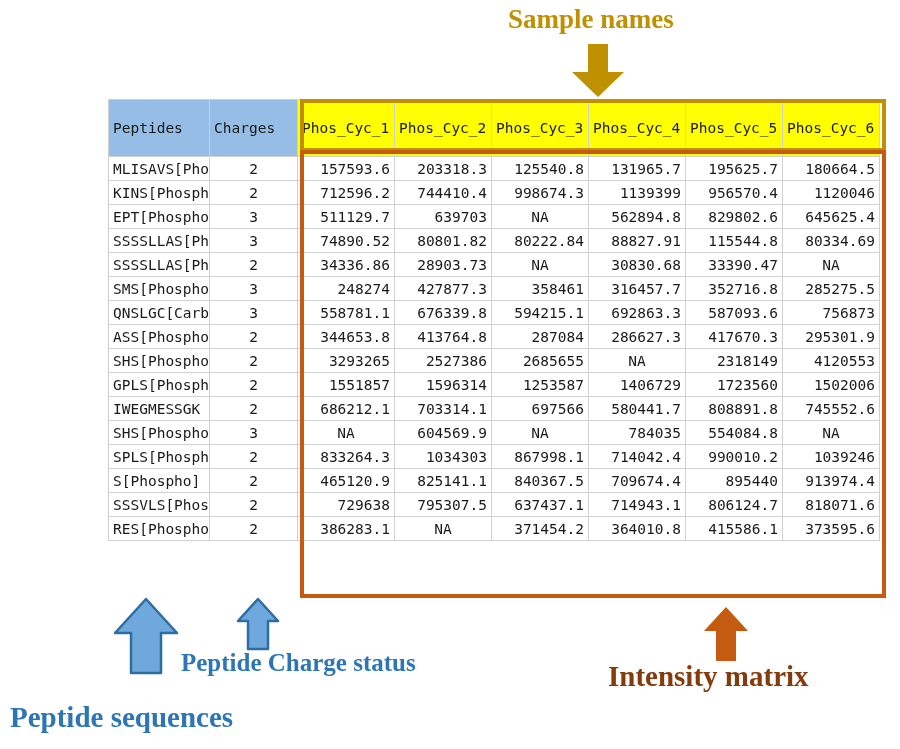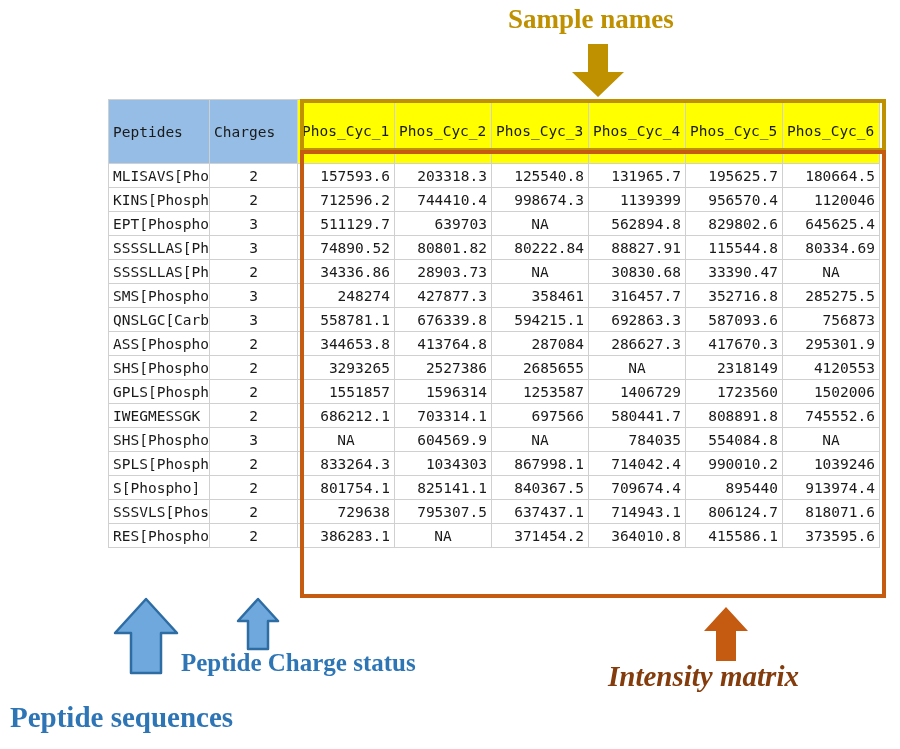--- a/index.html
+++ b/index.html
@@ -40,21 +40,20 @@
     left: 10px;
     top: 703px;
     font-size: 29px;
     color: #2e75b6;
   }
   #label-intensity-matrix {
     left: 608px;
     top: 662px;
     font-size: 29px;
     color: #843c0c;
-    font-style: italic;
   }
 
   
   .arrow { position: absolute; display: block; }
 
   
   #sheet {
     position: absolute;
     left: 108px;
     top: 99px;
@@ -74,21 +73,21 @@
     font-weight: normal;
     box-sizing: border-box;
   }
   
   .col-pep  { width: 101px; }
   .col-chg  { width: 88px; margin-left: 48px;  }
   .col-smp  { width: 97px;  }
 
   
   #sheet thead th {
-    height: 64px;
+    height: 57px;
     vertical-align: middle;
     text-align: left;
     font-size: 14.5px;
   }
   th.hdr-blue {
     background: #95bde5;
     text-align: left;
   }
   th.hdr-yellow {
     background: #ffff00;
@@ -286,21 +285,21 @@
         <td class="num col-smp">833264.3</td>
         <td class="num col-smp">1034303</td>
         <td class="num col-smp">867998.1</td>
         <td class="num col-smp">714042.4</td>
         <td class="num col-smp">990010.2</td>
         <td class="num col-smp">1039246</td>
       </tr>
       <tr>
         <td class="pep col-pep">S[Phospho]</td>
         <td class="chg col-chg">2</td>
-        <td class="num col-smp">801754.1</td>
+        <td class="num col-smp">465120.9</td>
         <td class="num col-smp">825141.1</td>
         <td class="num col-smp">840367.5</td>
         <td class="num col-smp">709674.4</td>
         <td class="num col-smp">895440</td>
         <td class="num col-smp">913974.4</td>
       </tr>
       <tr>
         <td class="pep col-pep">SSSVLS[Phospho]</td>
         <td class="chg col-chg">2</td>
         <td class="num col-smp">729638</td>

